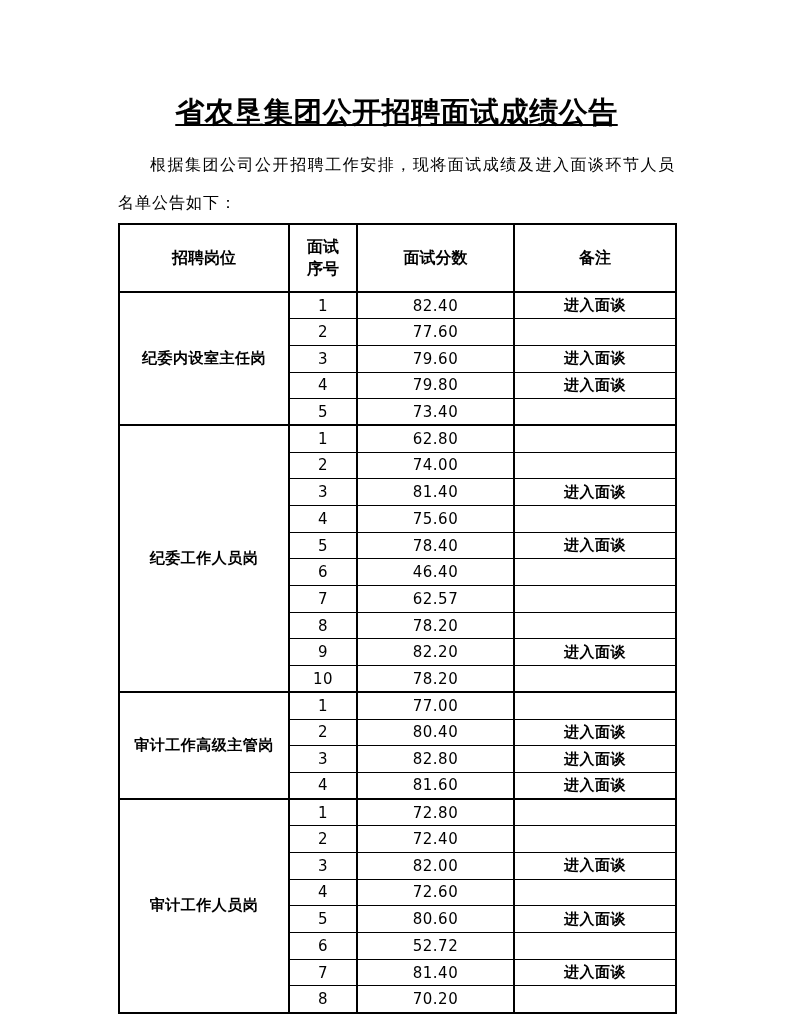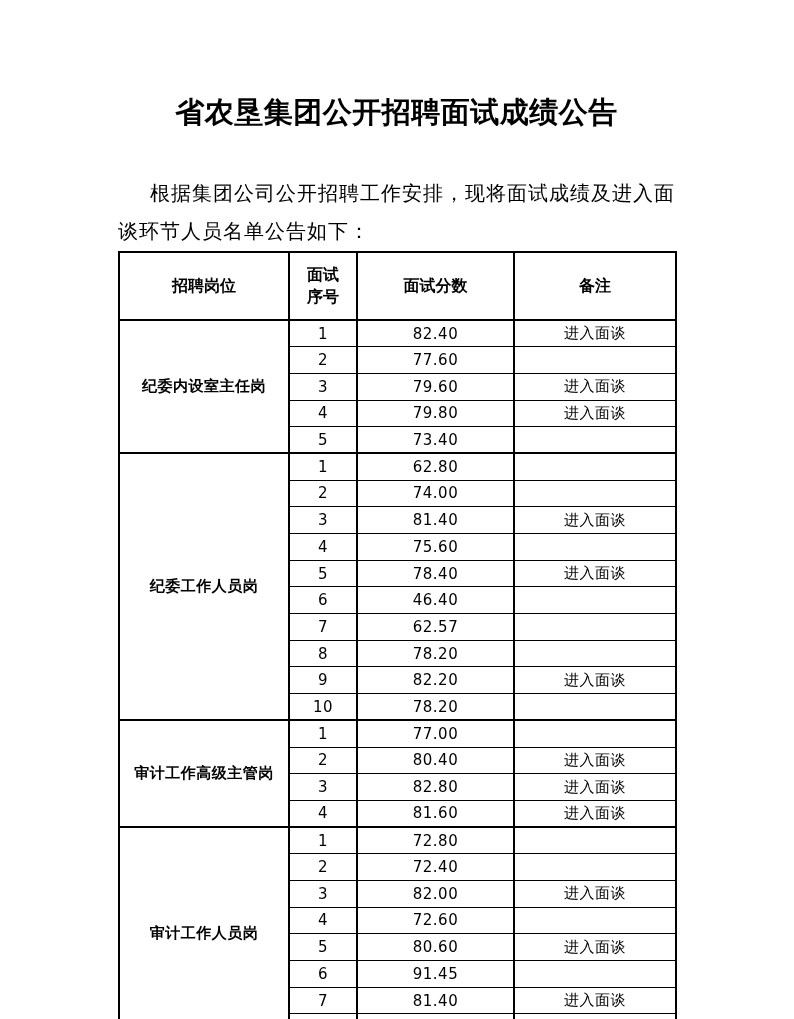--- a/index.html
+++ b/index.html
@@ -19,24 +19,25 @@
   }
   .doc-title {
     margin-top: 94px;
     text-align: center;
     font-size: 29px;
     font-weight: bold;
     line-height: 36px;
     font-family: "Liberation Serif", "DejaVu Serif", serif;
     letter-spacing: 0.5px;
     white-space: nowrap;
+    text-decoration: underline;
   }
   .doc-intro {
-    margin-top: 44px;
-    font-size: 20px;
+    margin-top: 16px;
+    font-size: 16px;
     line-height: 38px;
     text-align: justify;
     text-indent: 32px;
     letter-spacing: 1px;
     font-family: "Liberation Serif", "DejaVu Serif", serif;
   }
   table.scores {
     margin-top: 1px;
     border-collapse: collapse;
     table-layout: fixed;
@@ -68,21 +69,21 @@
   table.scores tbody tr { height: 26.7px; }
   table.scores tbody td { font-size: 15px; }
   td.pos-cell {
     font-size: 16px;
     font-weight: bold;
     letter-spacing: 0.5px;
     border-radius: 11px;
   }
   td.remark-cell {
     font-size: 15px;
-    font-weight: normal;
+    font-weight: bold;
     letter-spacing: 0.5px;
   }
   td.serial-cell, td.score-cell {
     font-weight: normal;
     letter-spacing: 0.5px;
   }
   tr.group-start td { border-top: 2px solid #000; }
 </style>
 </head>
 <body>
@@ -230,21 +231,21 @@
           <td class="score-cell">72.60</td>
           <td class="remark-cell"></td>
         </tr>
         <tr>
           <td class="serial-cell">5</td>
           <td class="score-cell">80.60</td>
           <td class="remark-cell">进入面谈</td>
         </tr>
         <tr>
           <td class="serial-cell">6</td>
-          <td class="score-cell">91.45</td>
+          <td class="score-cell">52.72</td>
           <td class="remark-cell"></td>
         </tr>
         <tr>
           <td class="serial-cell">7</td>
           <td class="score-cell">81.40</td>
           <td class="remark-cell">进入面谈</td>
         </tr>
         <tr>
           <td class="serial-cell">8</td>
           <td class="score-cell">70.20</td>

